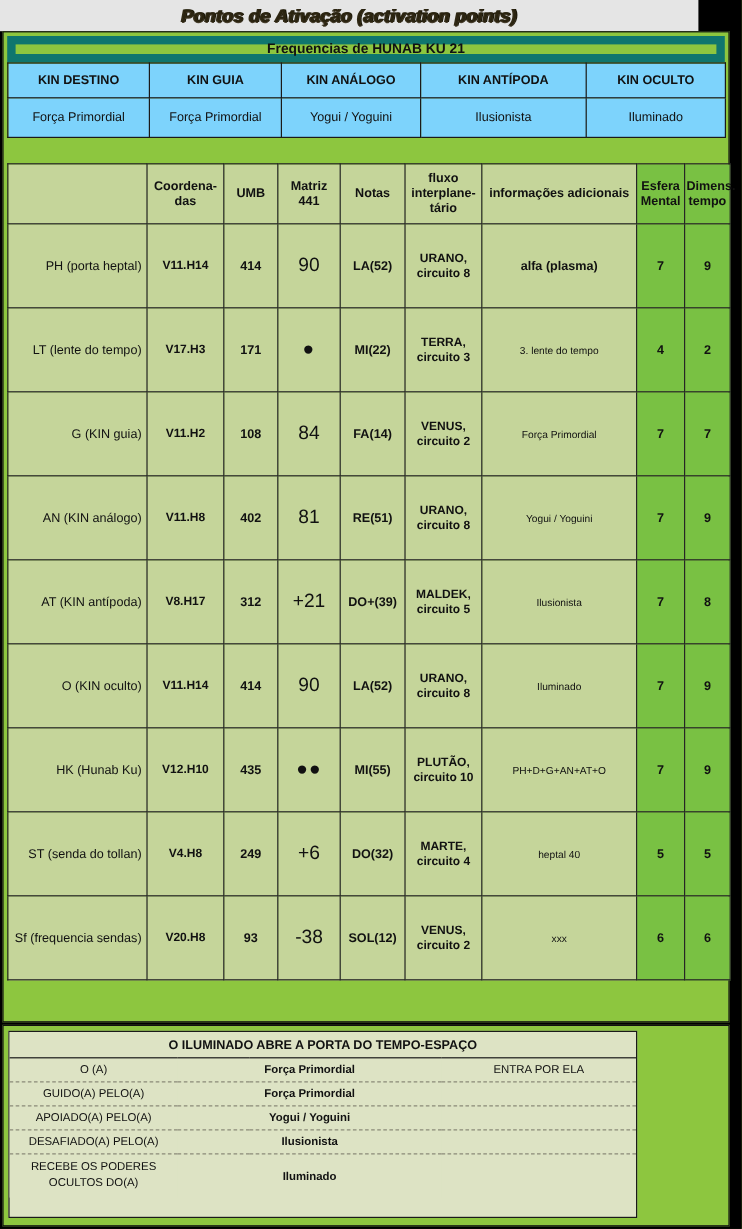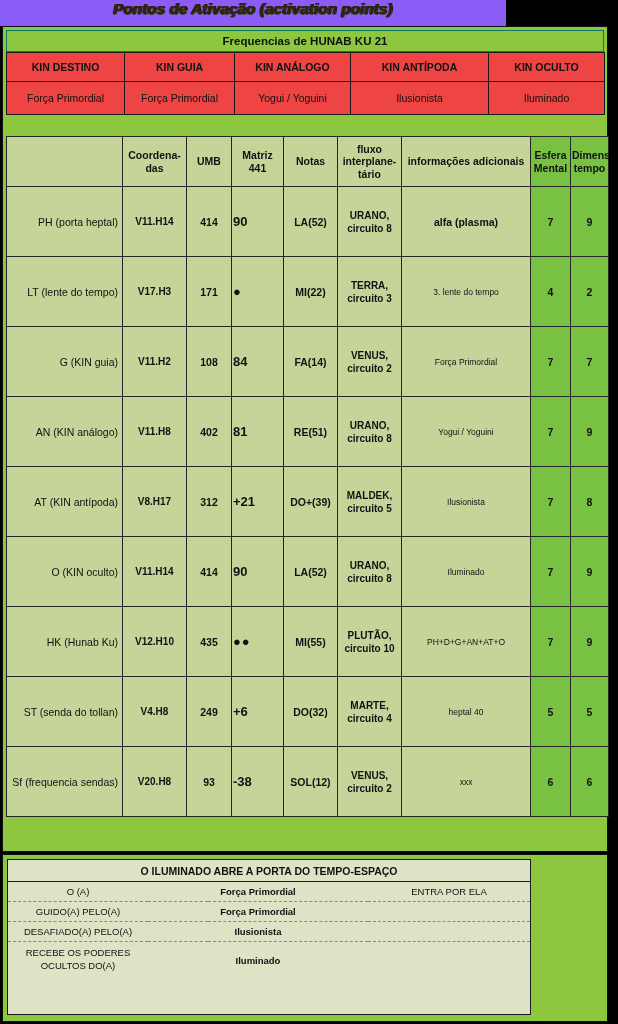--- a/index.html
+++ b/index.html
@@ -7,56 +7,56 @@
     width:618px;height:1024px;
     background:#000000;
     font-family:"Liberation Sans","DejaVu Sans",sans-serif;
     overflow:hidden;
     position:relative;
   }
   .page{position:absolute;left:0;top:0;width:618px;height:1024px;background:#000;}
 
   
   .title-bar{
-    position:absolute;left:0;top:0;width:506px;height:26px;
-    background:#8b5cf6;
-    display:flex;justify-content:center;
+    position:absolute;left:0;top:0;width:582px;height:26px;
+    background:#e5e5e5;
+    display:flex;align-items:center;justify-content:center;
   }
   .title-text{
     font-size:15px;font-weight:bold;font-style:italic;
     color:#2b2410;
     letter-spacing:.2px;
     text-shadow:0 1px 0 #4a4130, 1px 0 0 #1b1708, -1px 0 0 #312a16;
     white-space:nowrap;
   }
 
   
   .sheet{
     position:absolute;left:2px;top:26px;width:606px;height:826px;
     background:#8DC63F;
     border:1px solid #111;
     box-sizing:border-box;
   }
 
   
   .freq-banner{
     position:absolute;left:3px;top:3px;width:598px;height:22px;
-    background:#8DC63F;border:1px solid #0f766e;box-sizing:border-box;
+    background:#8DC63F;border:7px solid #0f766e;box-sizing:border-box;
     display:flex;align-items:center;justify-content:center;
     font-size:11.5px;font-weight:bold;color:#111;
   }
 
   
   .kin-table{
     position:absolute;left:3px;top:25px;width:598px;
     border-collapse:collapse;table-layout:fixed;
   }
   .kin-table td{
     border:1px solid #1a1a1a;
-    background:#ef4444;
+    background:#7dd3fc;
     text-align:center;vertical-align:middle;
     color:#111;
   }
   .kin-table tr.head td{height:26px;font-size:10.5px;font-weight:bold;}
   .kin-table tr.val td{height:30px;font-size:10.5px;font-weight:normal;}
 
   
   .data-wrap{
     position:absolute;left:3px;top:109px;width:602px;
   }
@@ -72,21 +72,21 @@
   }
   table.data tr.hdr td{
     height:47px;font-weight:bold;font-size:10.5px;text-align:center;line-height:1.15;
   }
   table.data tr.hdr td.em, table.data tr.hdr td.dt{background:#79C143;margin-left:20px;}
   table.data tr.body td{height:67px;}
   table.data td.lbl{text-align:right;padding-right:4px;font-size:10.5px;}
   table.data td.lbl b{font-weight:normal;}
   table.data td.coord{text-align:center;font-weight:bold;font-size:10px;}
   table.data td.umb{text-align:center;font-weight:bold;font-size:10.5px;}
-  table.data td.mat{text-align:left;font-weight:bold;font-size:13px;}
+  table.data td.mat{text-align:center;font-weight:normal;font-size:16px;}
   table.data td.not{text-align:center;font-weight:bold;font-size:10.5px;}
   table.data td.flx{text-align:center;font-weight:bold;font-size:10px;line-height:1.3;}
   table.data td.inf{text-align:center;font-size:8.5px;}
   table.data tr.first td.inf{font-size:10.5px;font-weight:bold;}
   table.data tr.first td.flx{font-weight:bold;}
   table.data td.em,table.data td.dt{
     background:#79C143;text-align:center;font-weight:bold;font-size:10.5px;
   }
   .dot{font-size:9px;line-height:1;letter-spacing:1px;}
 
@@ -334,20 +334,25 @@
             <td class="f-left">O (A)</td>
             <td class="f-mid" colspan="2">Força Primordial</td>
             <td class="f-right">ENTRA POR ELA</td>
           </tr>
           <tr class="frow">
             <td class="f-left">GUIDO(A) PELO(A)</td>
             <td class="f-mid" colspan="2">Força Primordial</td>
             <td class="f-right"></td>
           </tr>
           <tr class="frow">
+            <td class="f-left">APOIADO(A) PELO(A)</td>
+            <td class="f-mid" colspan="2">Yogui / Yoguini</td>
+            <td class="f-right"></td>
+          </tr>
+          <tr class="frow">
             <td class="f-left">DESAFIADO(A) PELO(A)</td>
             <td class="f-mid" colspan="2">Ilusionista</td>
             <td class="f-right"></td>
           </tr>
           <tr class="frow last">
             <td class="f-left two-line">
               <span>RECEBE OS PODERES</span><br>
               <span>OCULTOS DO(A)</span>
             </td>
             <td class="f-mid" colspan="2">Iluminado</td>

